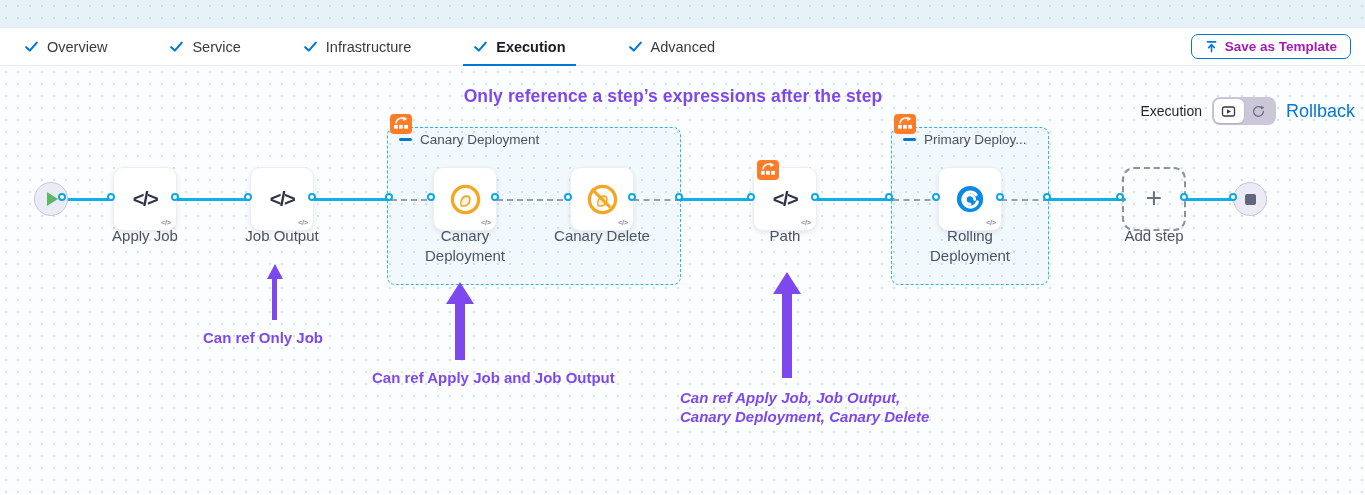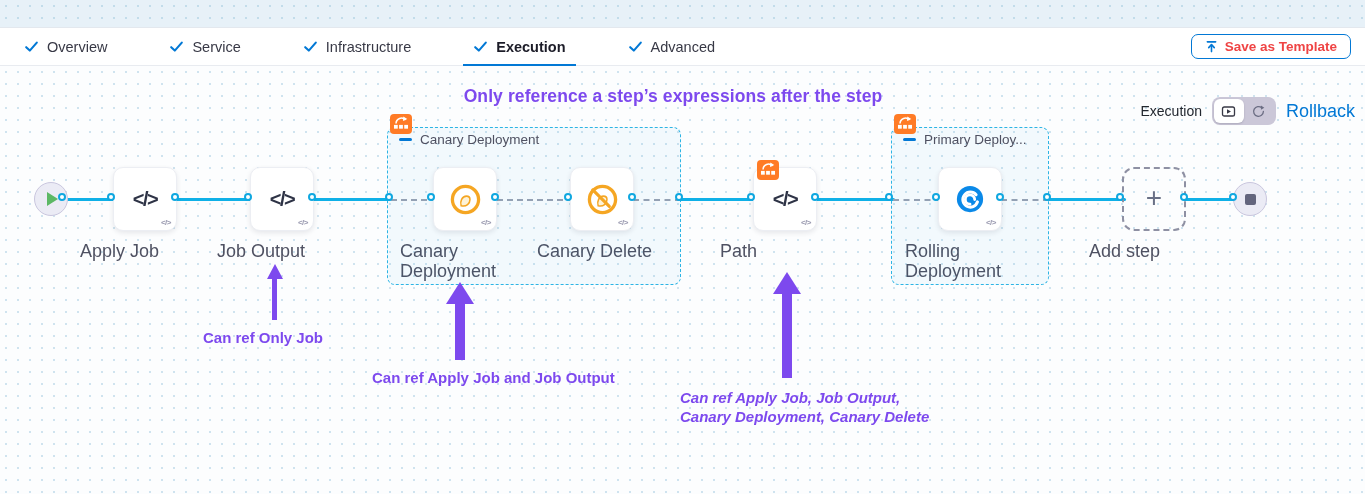--- a/index.html
+++ b/index.html
@@ -18,21 +18,21 @@
     height:38px; background:#fff; display:flex; align-items:stretch;
     border-bottom:1px solid #e8ebf0; padding-left:14px; position:relative;
   }
   .tab { display:flex; align-items:center; gap:8px; padding:0 10px; margin-right:42px;
          font-size:14.5px; color:#383946; cursor:pointer; position:relative; }
   .tab .chk { width:15px; height:15px; display:inline-block; }
   .tab.active { color:#1c1c28; font-weight:700; }
   .tab.active::after { content:""; position:absolute; left:0; right:0; bottom:-1px; height:2.5px; background:#0278d5; }
   .tabbar-right { margin-left:auto; display:flex; align-items:center; padding-right:14px; }
   .save-template-btn {
-    display:flex; align-items:center; gap:7px; border:1px solid #0278d5; color:#ef4444;
+    display:flex; align-items:center; gap:7px; border:1px solid #0278d5; color:#a21caf;
     background:#fff; border-radius:7px; padding:4px 13px; font-size:13.5px; font-weight:700; cursor:pointer;
     font-family:"Liberation Sans", sans-serif;
     margin-left:24px;
   }
 
   
   .canvas {
     position:relative; height:428px; background:#fcfdfe;
     background-image: radial-gradient(circle, #cfe3ef 1px, transparent 1.25px);
     background-size: 12px 12px;
@@ -62,21 +62,21 @@
                background:#ebebf5; border:1px solid #c9c6de; display:flex; align-items:center; justify-content:center; z-index:3; cursor:pointer; }
   .play-tri { width:0; height:0; border-left:11px solid #5cb865; border-top:7px solid transparent; border-bottom:7px solid transparent; margin-left:3px; }
   .stop-sq { width:11px; height:11px; background:#63657d; border-radius:2px; }
 
   .step-card { position:absolute; width:64px; height:64px; top:101px; background:#fff; border:1px solid #eceef3;
                border-radius:10px; box-shadow:0 2px 5px rgba(40,41,61,.10); display:flex; align-items:center; justify-content:center;
                z-index:3; cursor:pointer; }
   .code-glyph { font-size:20px; font-weight:700; color:#2e3346; letter-spacing:-1.5px; font-family:"Liberation Sans",sans-serif; }
   .mini-code { position:absolute; right:5px; bottom:3px; font-size:8px; color:#9a9ab0; font-weight:700; letter-spacing:-0.5px; }
 
-  .step-label { position:absolute; width:130px; top:175px; font-size:18px; color:#4f5162; line-height:20px; }
+  .step-label { position:absolute; width:130px; top:160px; text-align:center; font-size:15px; color:#4f5162; line-height:20px; }
 
   .add-step-box { position:absolute; width:64px; height:64px; top:101px; left:1122px; border:2px dashed #8e90a3;
                   border-radius:12px; display:flex; align-items:center; justify-content:center; z-index:3; cursor:pointer; background:transparent; }
   .plus-glyph { font-size:28px; color:#697086; font-weight:300; line-height:1; margin-top:-3px; }
 
   
   .stage-group { position:absolute; top:61px; height:158px; border:1.4px dashed #2db4e4; border-radius:8px;
                  background:rgba(13,173,225,0.045); z-index:1; }
   .group-header { position:absolute; top:66px; display:flex; align-items:center; gap:8px; z-index:2; cursor:pointer; }
   .minus-bar { width:13px; height:3px; background:#0278d5; border-radius:1.5px; }

